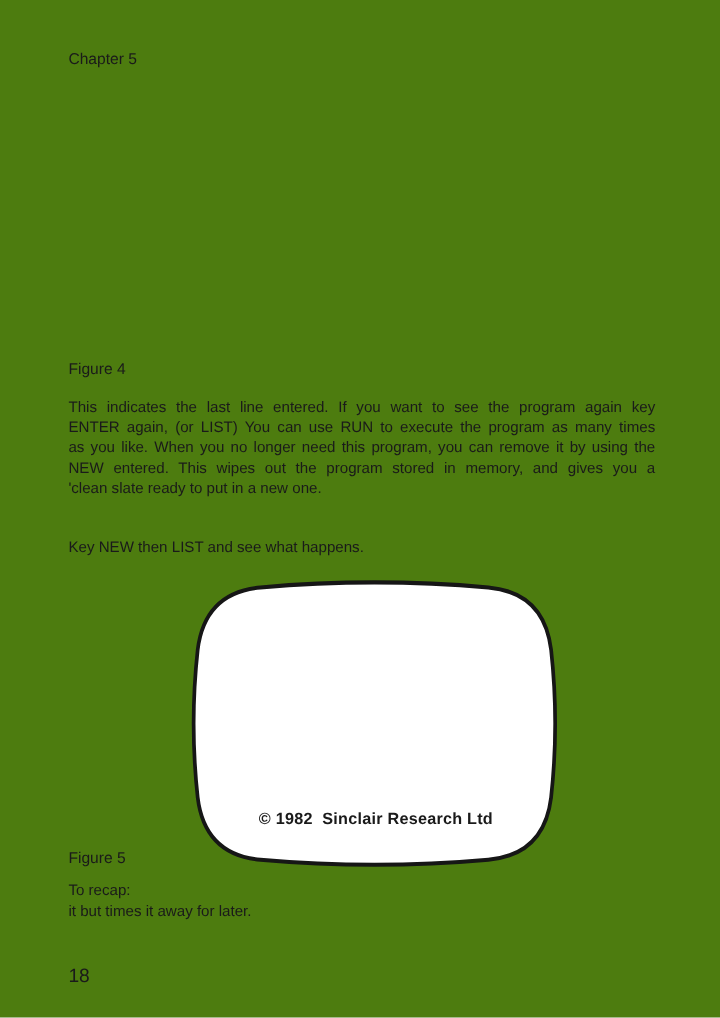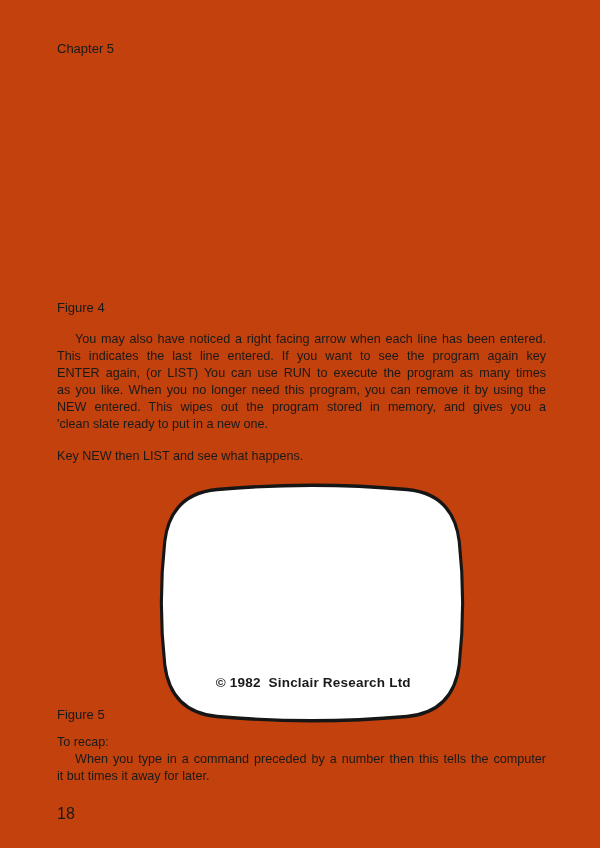--- a/index.html
+++ b/index.html
@@ -1,17 +1,17 @@
 <!DOCTYPE html>
 <html><head>
 <meta charset="utf-8">
 <style>
   html,body{margin:0;padding:0;background:#e8e8e8;}
   .page{
-    position:relative;width:600px;height:848px;background:#c2410c;
+    position:relative;width:600px;height:848px;background:#4d7c0f;
     font-family:"Liberation Sans", sans-serif;color:#1a1a1a;overflow:hidden;
   }
   .chapter{position:absolute;left:57px;top:41px;font-size:13px;}
   .pagenum{position:absolute;left:57px;top:805px;font-size:16px;}
 
   .crt{position:absolute;}
   .crt1{left:156px;top:85px;width:306px;height:231px;}
   .crt2{left:157px;top:480px;width:310px;height:246px;}
   .crt svg{width:100%;height:100%;display:block;}
   .crt-text{position:absolute;font-weight:bold;font-size:13.5px;letter-spacing:.2px;white-space:pre;}
@@ -39,21 +39,20 @@
 <body>
 
 <div class="page">
 
   <div class="chapter">Chapter 5</div>
 
 
   <div class="figlabel fig4">Figure 4</div>
 
   <div class="textblock p1">
-    <div class="jline indent"><span>You may also have noticed a right facing arrow when each line has been entered.</span></div>
     <div class="jline"><span>This indicates the last line entered. If you want to see the program again key</span></div>
     <div class="jline"><span class="b">ENTER</span><span> again, (or </span><span class="b">LIST</span><span>) You can use </span><span class="b">RUN</span><span> to execute the program as many times</span></div>
     <div class="jline"><span>as you like.  When you no longer need this program, you can remove it by using the</span></div>
     <div class="jline"><span class="b">NEW</span><span> entered. This wipes out the program stored in memory, and gives you a</span></div>
     <div class="lline"><span>'clean slate  ready to put in a new one.</span></div>
   </div>
 
   <div class="keyline">
     <span>Key </span><span class="b">NEW</span><span> then </span><span class="b">LIST</span><span> and see what happens.</span>
   </div>
@@ -64,19 +63,18 @@
     </svg>
     <div class="crt-text">
       <span>© 1982  Sinclair Research Ltd</span>
     </div>
   </div>
 
   <div class="figlabel fig5">Figure 5</div>
 
   <div class="textblock recap">
     <div class="lline"><span>To recap:</span></div>
-    <div class="jline indent"><span>When you type in a command preceded by a number then this tells the computer</span></div>
     <div class="lline"><span>it but times it away for later.</span></div>
   </div>
 
   <div class="pagenum">18</div>
 
 </div>
 
 </body></html>

